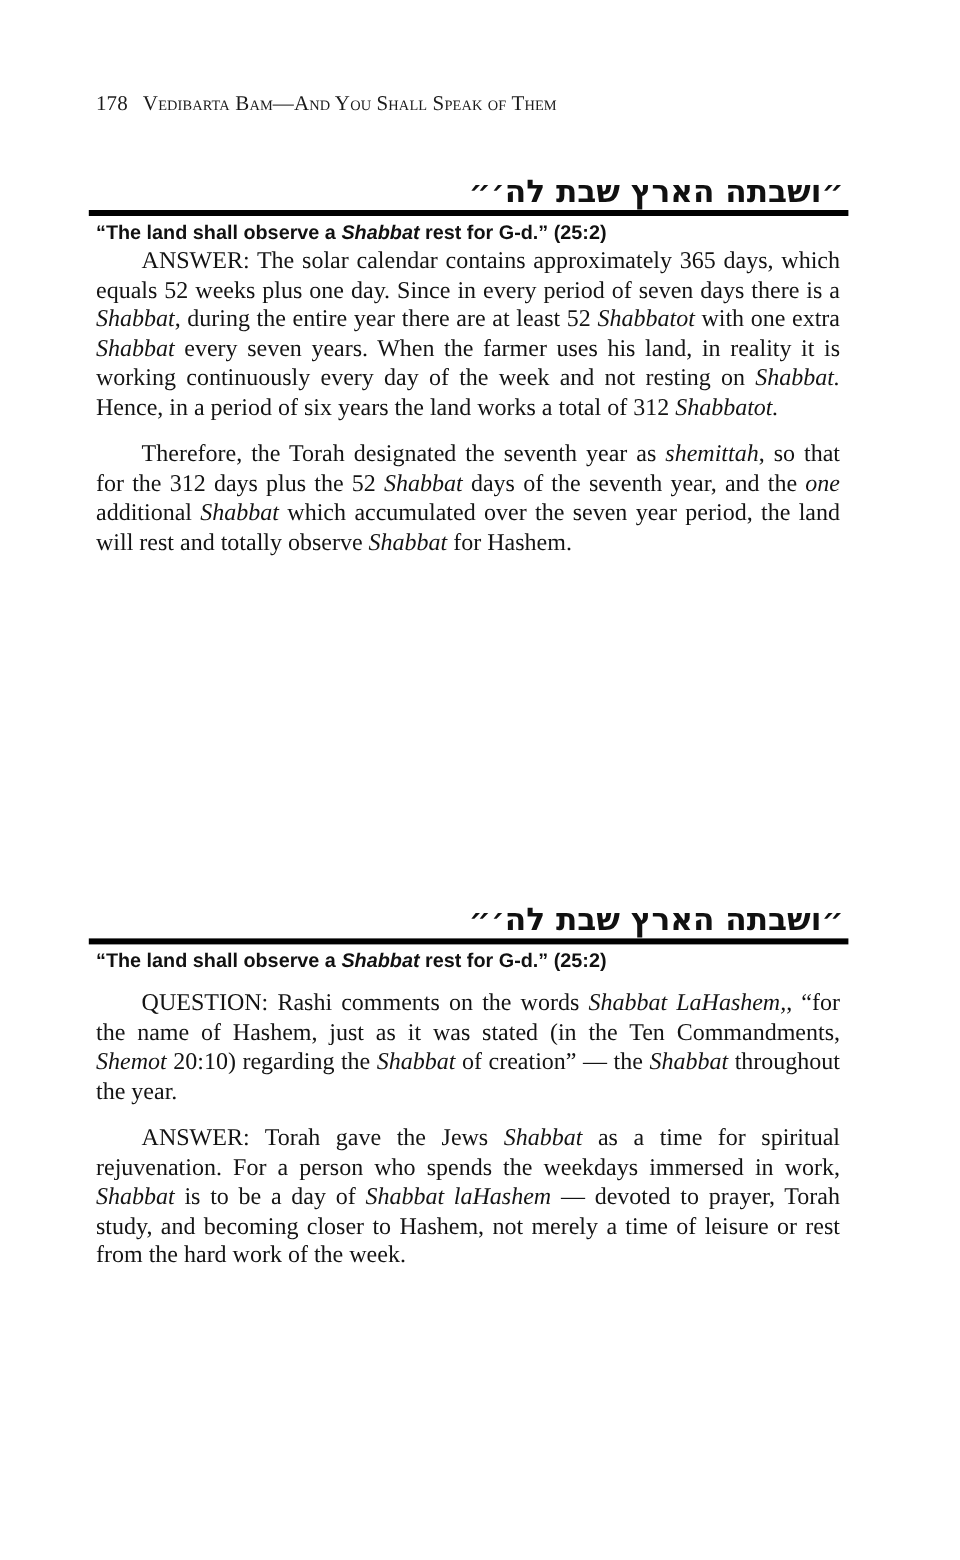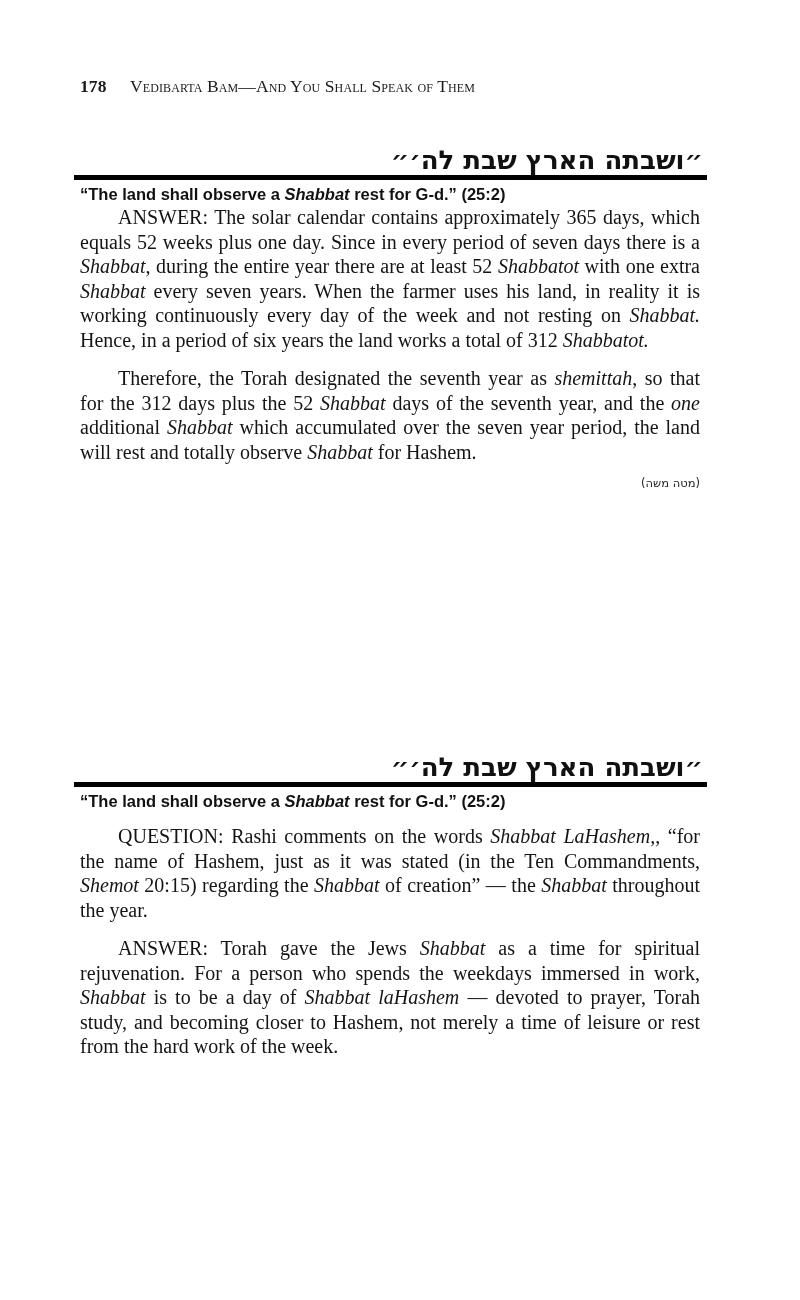--- a/index.html
+++ b/index.html
@@ -2,21 +2,21 @@
 <html><head>
 <meta charset="utf-8">
 <style>
   html, body { margin: 0; padding: 0; background: #ffffff; }
   body { width: 800px; height: 1300px; position: relative; overflow: hidden; color: #111; }
   .running-head {
     position: absolute; left: 80px; top: 76px;
     font-family: "Liberation Serif", "DejaVu Serif", serif;
     font-size: 17.5px; color: #1a1a1a; white-space: nowrap; letter-spacing: 0.1px;
   }
-  .running-head .pgnum { font-weight: bold; margin-right: 19px; }
+  .running-head .pgnum { font-weight: normal; margin-right: 8px; }
   .running-head .title { font-variant: small-caps; }
   .section { position: absolute; left: 74px; width: 633px; }
   .heb-head {
     text-align: right; direction: rtl;
     font-family: "DejaVu Sans", "Liberation Sans", sans-serif;
     font-weight: bold; font-size: 26px; line-height: 22px; padding-right: 4px;
   }
   .rule { height: 5px; background: #000; margin-top: 4px; }
   .sub {
     font-family: "Liberation Sans", "DejaVu Sans", sans-serif;
@@ -45,24 +45,23 @@
 </div>
 
 <div class="section" style="top:149px;">
   <div class="heb-head">״ושבתה הארץ שבת לה׳״</div>
   <div class="rule"></div>
   <div class="sub"><span>“The land shall observe a </span><i>Shabbat</i><span> rest for G-d.” (25:2)</span></div>
   <div class="body">
     <p><span>ANSWER: The solar calendar contains approximately 365 days, which equals 52 weeks plus one day. Since in every period of seven days there is a </span><i>Shabbat</i><span>, during the entire year there are at least 52 </span><i>Shabbatot</i><span> with one extra </span><i>Shabbat</i><span> every seven years. When the farmer uses his land, in reality it is working continuously every day of the week and not resting on </span><i>Shabbat.</i><span> Hence, in a period of six years the land works a total of 312 </span><i>Shabbatot.</i></p>
     <p><span>Therefore, the Torah designated the seventh year as </span><i>shemittah</i><span>, so that for the 312 days plus the 52 </span><i>Shabbat</i><span> days of the seventh year, and the </span><i>one</i><span> additional </span><i>Shabbat</i><span> which accumulated over the seven year period, the land will rest and totally observe </span><i>Shabbat</i><span> for Hashem.</span></p>
   </div>
-  <div class="source">(מטה משה)</div>
 </div>
 
 <div class="section" style="top:756px;">
   <div class="heb-head">״ושבתה הארץ שבת לה׳״</div>
   <div class="rule"></div>
   <div class="sub"><span>“The land shall observe a </span><i>Shabbat</i><span> rest for G-d.” (25:2)</span></div>
   <div class="body">
-    <p class="first"><span>QUESTION: Rashi comments on the words </span><i>Shabbat LaHashem,</i><span>, “for the name of Hashem, just as it was stated (in the Ten Commandments, </span><i>Shemot</i><span> 20:15) regarding the </span><i>Shabbat</i><span> of creation” — the </span><i>Shabbat</i><span> throughout the year.</span></p>
+    <p class="first"><span>QUESTION: Rashi comments on the words </span><i>Shabbat LaHashem,</i><span>, “for the name of Hashem, just as it was stated (in the Ten Commandments, </span><i>Shemot</i><span> 20:10) regarding the </span><i>Shabbat</i><span> of creation” — the </span><i>Shabbat</i><span> throughout the year.</span></p>
     <p><span>ANSWER: Torah gave the Jews </span><i>Shabbat</i><span> as a time for spiritual rejuvenation. For a person who spends the weekdays immersed in work, </span><i>Shabbat</i><span> is to be a day of </span><i>Shabbat laHashem</i><span> — devoted to prayer, Torah study, and becoming closer to Hashem, not merely a time of leisure or rest from the hard work of the week.</span></p>
   </div>
 </div>
 
 </body></html>

